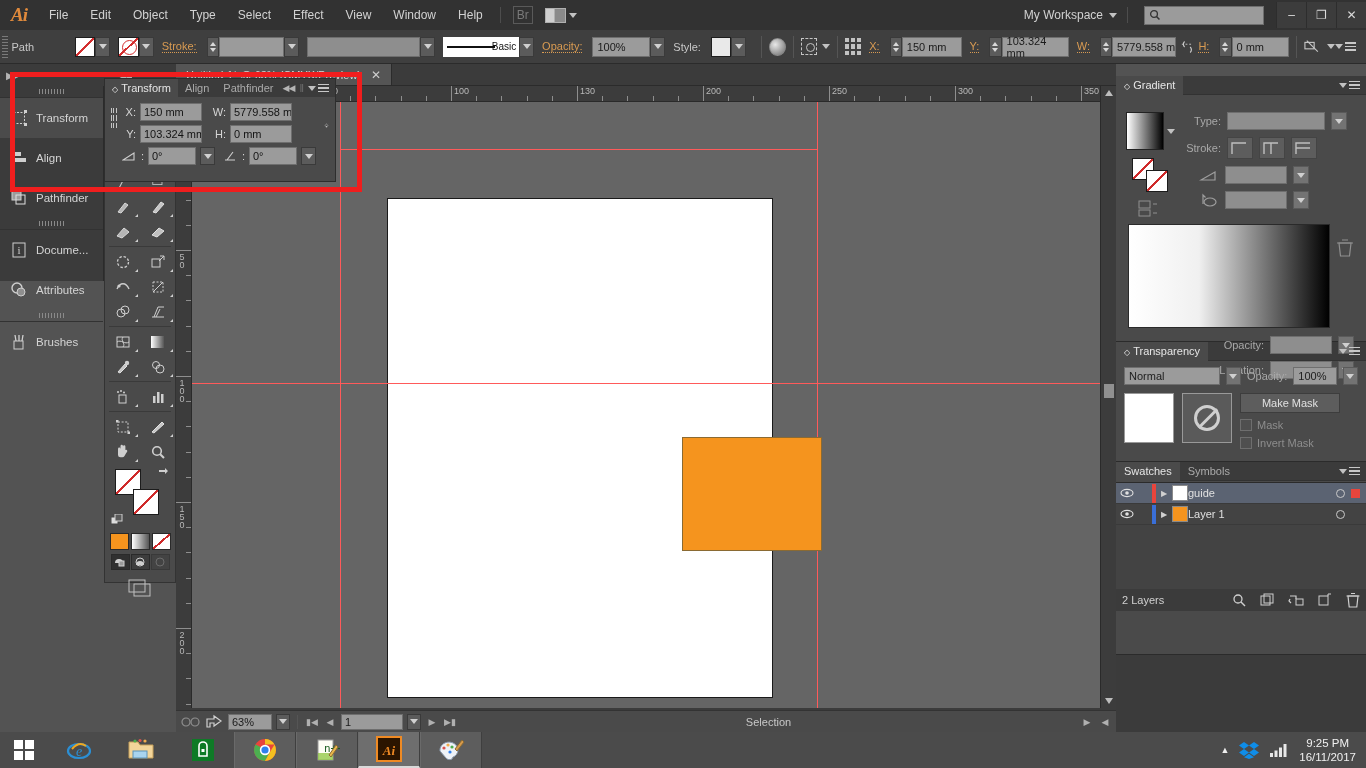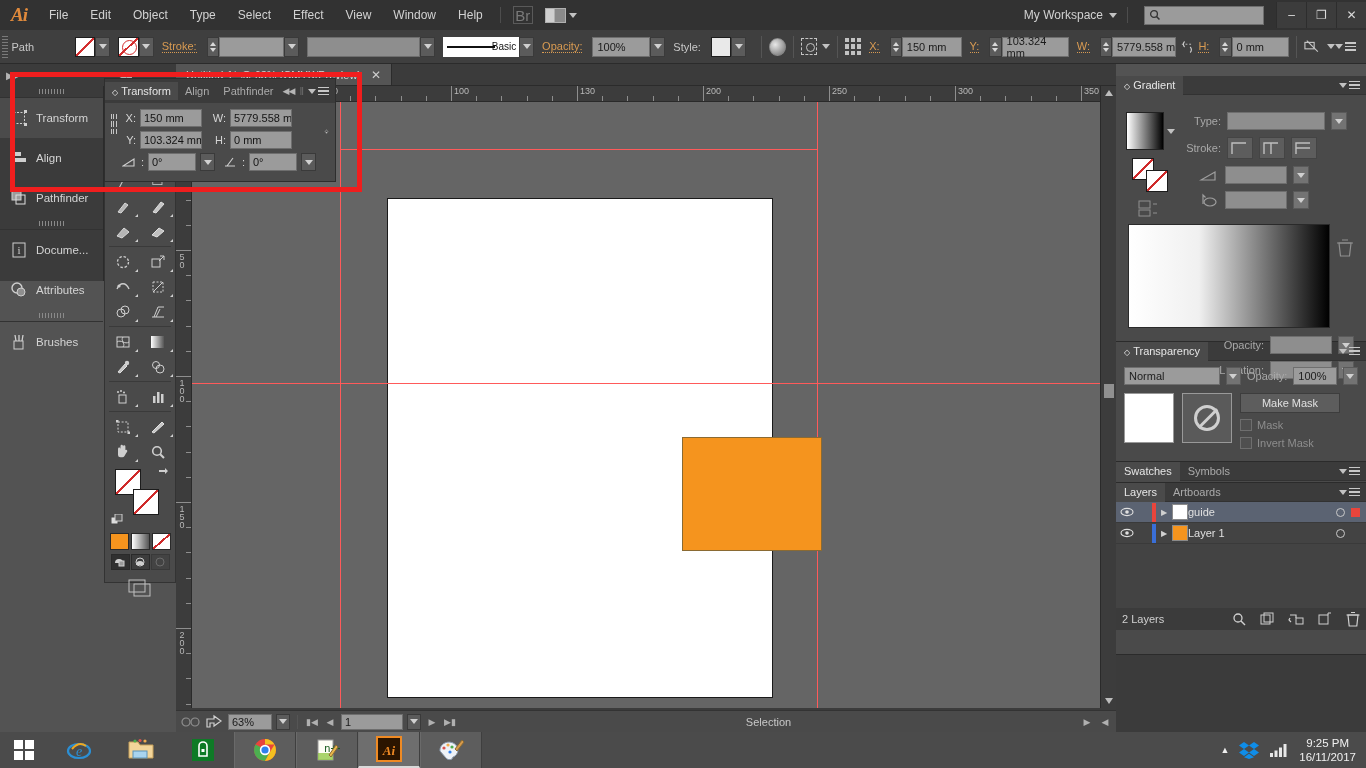--- a/index.html
+++ b/index.html
@@ -24,21 +24,21 @@
     color: #e08a3c; font-size: 19px; font-weight: bold; font-style: italic;
     font-family: "Liberation Serif", serif; letter-spacing: -1px;
   }
   .menu-item {
     padding: 0 11px; height: 30px; line-height: 30px; font-size: 12px; color: #d2d2d2;
     cursor: default; white-space: nowrap;
   }
   .menu-sep { width: 1px; height: 16px; background: #4d4d4d; margin: 0 6px; }
   .br-btn {
     width: 20px; height: 18px; border: 1px solid #5a5a5a; color: #7a7a7a;
-    font-size: 15px; display: flex; align-items: center; justify-content: center;
+    font-size: 12px; display: flex; align-items: center; justify-content: center;
     margin-left: 6px;
   }
   .arrange-btn {
     margin-left: 12px; display: flex; align-items: center; gap: 3px;
   }
   .arrange-ico {
     width: 21px; height: 15px; border: 1px solid #b0b0b0; display: flex;
   }
   .arrange-ico i { display: block; border-right: 1px solid #b0b0b0; background: #cfcfcf; }
   .arrange-ico i:nth-child(1) { width: 9px; }
@@ -190,21 +190,21 @@
     display:flex; align-items:center; justify-content:center;
   }
   .mode-btn.on { background: #303030; }
 
   
   .xpanel {
     position: absolute; left: 104px; top: 78px; width: 232px; height: 104px;
     background: #4a4a4a; border: 1px solid #2e2e2e; z-index: 30;
   }
   .xpanel-tabs {
-    height: 24px; background: #3b3b3b; display: flex; align-items: center; font-size: 11px;
+    height: 18px; background: #3b3b3b; display: flex; align-items: center; font-size: 11px;
   }
   .xtab {
     padding: 0 7px; height: 18px; line-height: 18px; color: #aaa;
   }
   .xtab.active { background: #4a4a4a; color: #e4e4e4; }
   .xtab .diamond { font-size: 8px; margin-right: 3px; }
   .xpanel-body { padding: 6px 6px 0 6px; display: flex; align-items: flex-start; gap: 6px; }
   .ref-grid {
     width: 20px; height: 20px; margin-top: 5px; display: grid;
     grid-template-columns: repeat(3,1fr); grid-template-rows: repeat(3,1fr); gap: 2px;
@@ -1219,32 +1219,20 @@
           <span class="burger">
               <i></i>
               <i></i>
               <i></i>
             </span>
         </span>
       </div>
     </div>
 
     <div class="panel" style="height:172px">
-      <div class="panel-head">
-        <div class="ptab active">Layers</div>
-        <div class="ptab">Artboards</div>
-        <span class="pmenu">
-          <span class="tri-d"></span>
-          <span class="burger">
-              <i></i>
-              <i></i>
-              <i></i>
-            </span>
-        </span>
-      </div>
       <div class="layers-list">
         <div class="layer-row sel">
           <span class="l-eye">
             <svg width="14" height="10" viewBox="0 0 14 10">
                 <ellipse cx="7" cy="5" rx="6" ry="3.6" fill="none" stroke="#e0e0e0" stroke-width="1.1"></ellipse>
                 <circle cx="7" cy="5" r="1.8" fill="#e0e0e0"></circle>
               </svg>
           </span>
           <span class="l-lock"></span>
           <span class="l-color" style="background:#e8453c"></span>

